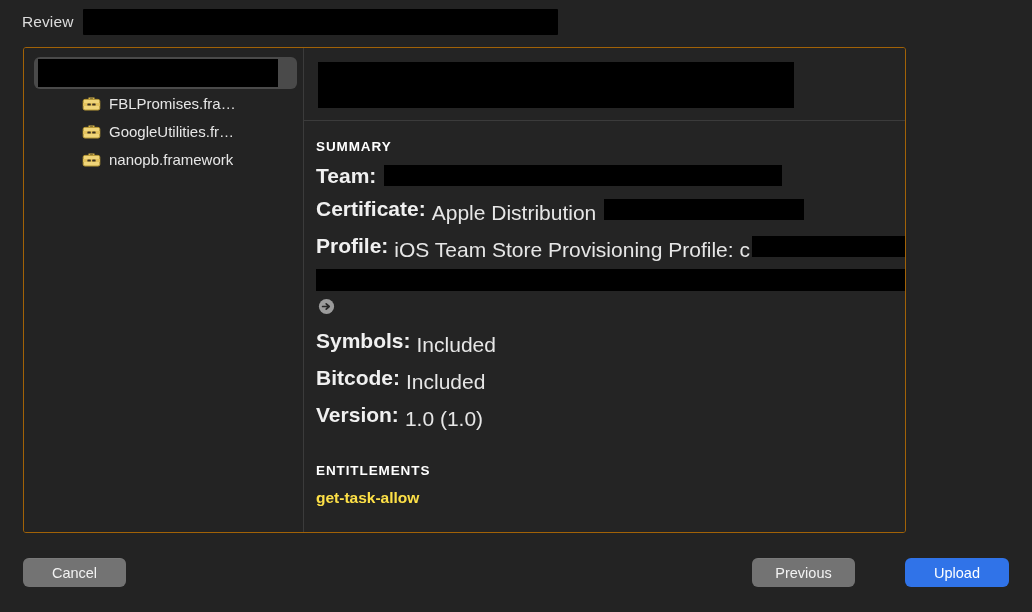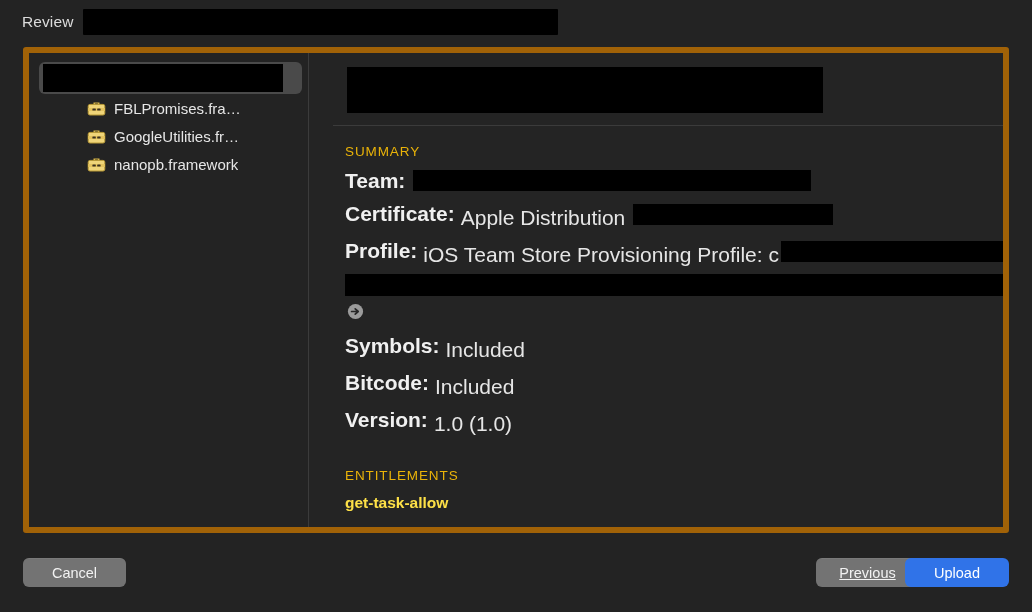--- a/index.html
+++ b/index.html
@@ -39,27 +39,26 @@
     width: 475px;
     height: 26px;
     background: #000000;
     border-radius: 1px;
   }
 
   
   .panel {
     position: absolute;
     left: 23px; top: 47px;
-    width: 986px; height: 486px;
-    border: 6px solid #a16207;
+    width: 883px; height: 486px;
+    border: 1px solid #a16207;
     border-radius: 3px;
     background: #242424;
     display: flex;
     overflow: hidden;
-    gap: 24px;
   }
 
   
   .sidebar {
     width: 280px;
     height: 100%;
     background: #232323;
     border-right: 1px solid #3b3b3b;
     padding-top: 9px;
     overflow: hidden;
@@ -119,23 +118,23 @@
     width: 476px;
     height: 46px;
     background: #000000;
   }
   .detail-body {
     padding: 18px 0 0 12px;
   }
 
   .section-title {
     font-size: 13.5px;
-    font-weight: normal;
+    font-weight: bold;
     letter-spacing: 0.9px;
-    color: #eab308;
+    color: #ffffff;
     margin-bottom: 11px;
   }
   .section-title.spaced { margin-top: 34px; }
 
   .kv-row {
     display: flex;
     align-items: center;
     margin-bottom: 9px;
     font-size: 21px;
     line-height: 20px;
@@ -196,21 +195,21 @@
     align-items: center;
     justify-content: center;
     padding: 0 14px;
   }
   .btn-gray {
     background: #737373;
     box-shadow: 0 0.5px 0 rgba(255,255,255,0.10) inset;
   }
   .btn-blue { color: #ffffff; }
   .btn-cancel   { left: 23px;  min-width: 103px; }
-  .btn-previous { left: 816px; min-width: 103px; text-decoration: underline; }
+  .btn-previous { left: 752px; min-width: 103px; }
   .btn-upload   { left: 905px; min-width: 104px; }
 </style>
 </head>
 <body>
 
 <div class="header-row">
   <span class="header-label">Review</span>
   <div class="header-redaction"></div>
 </div>
 

